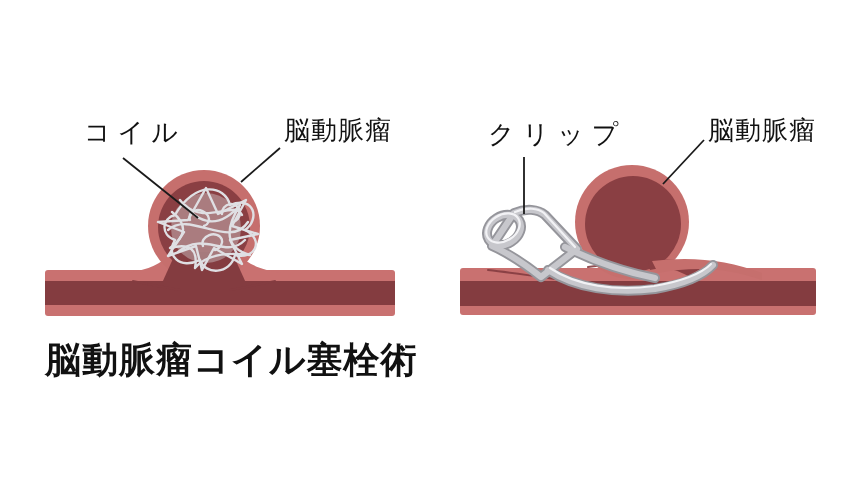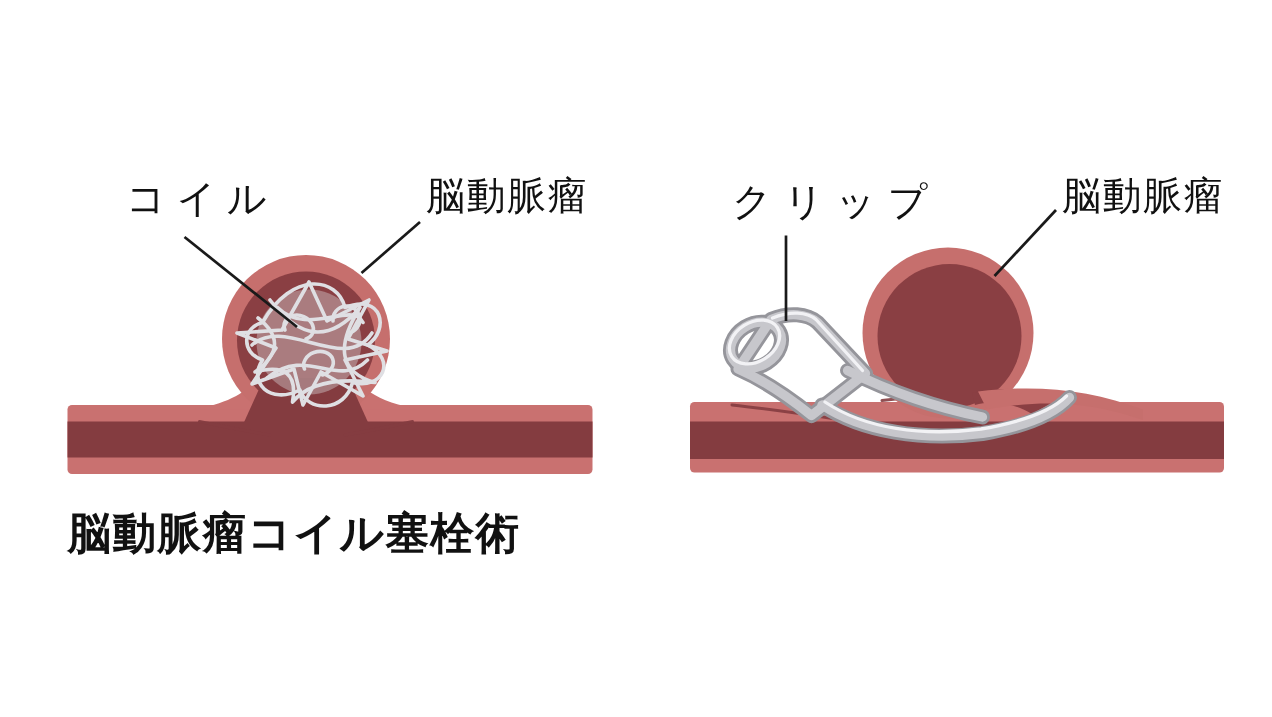--- a/index.html
+++ b/index.html
@@ -18,21 +18,21 @@
   .coil-fill{fill:var(--coil-gray);opacity:.38;}
   .leader{stroke:var(--leader);stroke-width:1.8;fill:none;}
   .clip-under{stroke:var(--clip-dark);stroke-width:10;fill:none;stroke-linecap:round;stroke-linejoin:round;}
   .clip-mid{stroke:var(--clip-mid);stroke-width:6.2;fill:none;stroke-linecap:round;stroke-linejoin:round;}
   .clip-hi{stroke:var(--clip-hi);stroke-width:2.2;fill:none;stroke-linecap:round;stroke-linejoin:round;}
   .label{
     position:absolute;color:var(--text);font-size:26px;line-height:1.1;
     white-space:nowrap;font-weight:400;
   }
   .caption{
-    position:absolute;color:var(--text);font-size:29px;font-weight:700;
+    position:absolute;color:var(--text);font-size:36px;font-weight:700;
     white-space:nowrap;letter-spacing:1px;
   }
 </style>
 </head>
 <body>
 
 <div class="canvas">
 
   <svg width="848" height="478" viewBox="0 0 848 478">
 

